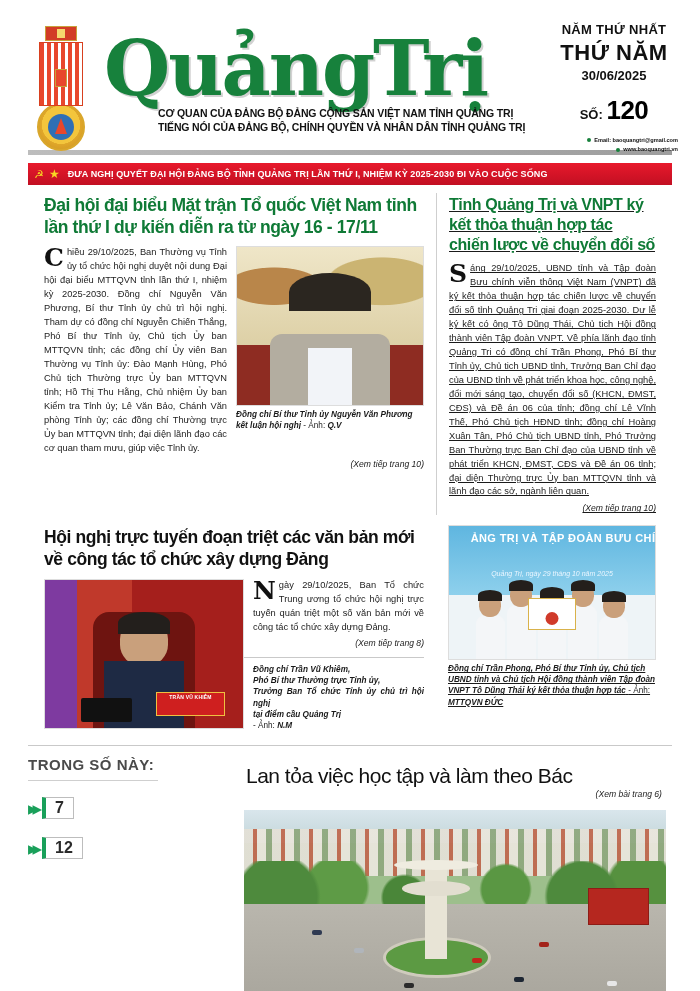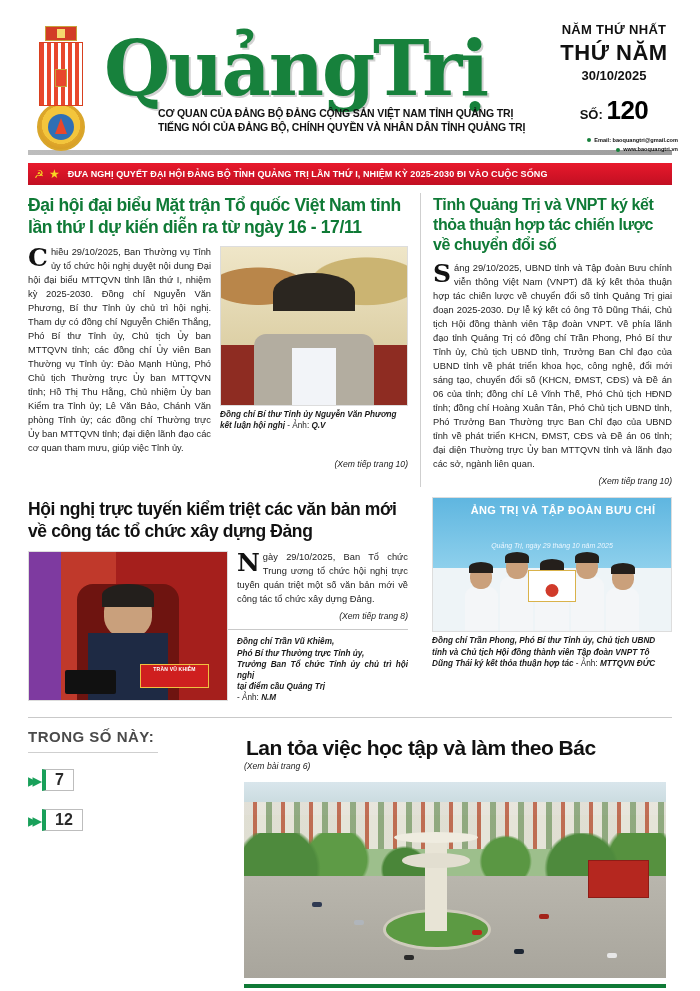--- a/index.html
+++ b/index.html
@@ -42,24 +42,24 @@
 
   
   .redbanner{margin:8px 28px 0 28px;height:22px;background:linear-gradient(180deg,#e8192c,#c20f22);
     display:flex;align-items:center;color:#fff;position:relative;}
   .redbanner .flagicons{display:flex;align-items:center;gap:5px;padding:0 8px 0 6px;}
   .ic-hammer{font-size:11px;color:#f8d623;line-height:1;}
   .ic-star{font-size:12px;color:#f8d623;line-height:1;}
   .redbanner .btext{font-size:9px;font-weight:bold;letter-spacing:0.1px;white-space:nowrap;}
 
   
-  .content{padding:0 28px;margin-top:8px;}
+  .content{padding:0 44px;margin-top:8px;}
   .row{display:flex;gap:12px;}
   .colL{width:380px;flex:0 0 380px;}
-  .colR{flex:1;padding-left:12px;border-left:1px solid #cfcfcf;}
+  .colR{flex:1;padding-left:12px;border-left:1px solid #cfcfcf;text-decoration:underline;}
 
   h2.head{font-family:"Liberation Sans",sans-serif;font-weight:bold;font-size:17.5px;line-height:1.24;
     color:#111;margin:2px 0 8px 0;letter-spacing:-0.4px;}
   h2.head.green{color:#0f7a36;}
   h2.head.sm{font-size:16px;}
 
   .artbody{font-size:9.3px;line-height:1.5;text-align:justify;color:#1c1c1c;}
   .artbody p{margin:0;}
   .dropcap:first-letter{float:left;font-family:"DejaVu Serif",serif;font-size:25px;line-height:0.82;
     font-weight:bold;padding:2px 3px 0 0;color:#111;}
@@ -116,22 +116,22 @@
   .toc-title{font-size:15px;font-weight:bold;color:#4a4a4a;letter-spacing:0.5px;}
   .toc-rule{height:1.5px;background:#cfcfcf;margin:7px 0 16px 0;width:130px;}
   .toc-item{margin-bottom:18px;}
   .toc-num{display:flex;align-items:center;gap:5px;}
   .chev{color:#19a05a;font-size:19px;line-height:1;letter-spacing:-5px;}
   .numbox{border:1.5px solid #bdbdbd;border-left:4px solid #19a05a;padding:1px 9px;font-size:16px;font-weight:bold;color:#2a2a2a;background:#fff;}
   .toc-text{font-size:12.5px;font-weight:bold;line-height:1.4;margin-top:7px;color:#161616;}
 
   .feature{flex:1;position:relative;}
   .feature-inner{position:relative;background:#fff;padding:6px 6px 8px 6px;}
-  .fhead{font-size:21px;font-weight:bold;color:#111;letter-spacing:-0.5px;line-height:1.1;margin:2px 0 2px 2px;}
-  .fsee{text-align:left;font-style:italic;font-size:8.6px;margin:0 4px 11px 0;color:#222;}
+  .fhead{font-size:21px;font-weight:normal;color:#111;letter-spacing:-0.5px;line-height:1.1;margin:2px 0 2px 2px;}
+  .fsee{text-align:right;font-style:italic;font-size:8.6px;margin:0 4px 11px 0;color:#222;}
   .fphoto{height:196px;position:relative;overflow:hidden;background:linear-gradient(180deg,#cfe0e8 0 16%,#9dbf8c 16% 100%);}
   .fphoto .sky{position:absolute;left:0;top:0;width:100%;height:17%;background:linear-gradient(180deg,#d9e6ec,#c2d5d8);}
   .fphoto .town{position:absolute;left:0;top:10%;width:100%;height:24%;
      background:repeating-linear-gradient(90deg,#e3e0d6 0 9px,#c0694f 9px 13px,#e9e6dc 13px 22px,#8fa87e 22px 28px);opacity:.95;}
   .fphoto .trees{position:absolute;left:0;top:26%;width:100%;height:30%;
      background:radial-gradient(circle at 8% 60%,#4e8a3d 0 10%,transparent 11%),
                 radial-gradient(circle at 22% 45%,#5e9b46 0 9%,transparent 10%),
                 radial-gradient(circle at 38% 62%,#4a8639 0 8%,transparent 9%),
                 radial-gradient(circle at 62% 48%,#5a9743 0 9%,transparent 10%),
                 radial-gradient(circle at 80% 60%,#4e8a3d 0 10%,transparent 11%),
@@ -164,21 +164,21 @@
       <div class="wordmark">QuảngTrị</div>
       <div class="slogan">
         <div>CƠ QUAN CỦA ĐẢNG BỘ ĐẢNG CỘNG SẢN VIỆT NAM TỈNH QUẢNG TRỊ</div>
         <div>TIẾNG NÓI CỦA ĐẢNG BỘ, CHÍNH QUYỀN VÀ NHÂN DÂN TỈNH QUẢNG TRỊ</div>
       </div>
     </div>
 
     <div class="mastright">
       <div class="yearline">NĂM THỨ NHẤT</div>
       <div class="weekday">THỨ NĂM</div>
-      <div class="datetext">30/10/2025</div>
+      <div class="datetext">30/06/2025</div>
       <div class="issueline">
         <span>SỐ:</span>
         <b>120</b>
       </div>
       <div class="contacts">
         <div><span class="dot"></span><span>Email: baoquangtri@gmail.com</span></div>
         <div><span class="dot"></span><span>www.baoquangtri.vn</span></div>
       </div>
     </div>
   </div>
@@ -224,21 +224,21 @@
         <div class="artbody">
           <p class="dropcap">Sáng 29/10/2025, UBND tỉnh và Tập đoàn Bưu chính viễn thông Việt Nam (VNPT) đã ký kết thỏa thuận hợp tác chiến lược về chuyển đổi số tỉnh Quảng Trị giai đoạn 2025-2030. Dự lễ ký kết có ông Tô Dũng Thái, Chủ tịch Hội đồng thành viên Tập đoàn VNPT. Về phía lãnh đạo tỉnh Quảng Trị có đồng chí Trần Phong, Phó Bí thư Tỉnh ủy, Chủ tịch UBND tỉnh, Trưởng Ban Chỉ đạo của UBND tỉnh về phát triển khoa học, công nghệ, đổi mới sáng tạo, chuyển đổi số (KHCN, ĐMST, CĐS) và Đề án 06 của tỉnh; đồng chí Lê Vĩnh Thế, Phó Chủ tịch HĐND tỉnh; đồng chí Hoàng Xuân Tân, Phó Chủ tịch UBND tỉnh, Phó Trưởng Ban Thường trực Ban Chỉ đạo của UBND tỉnh về phát triển KHCN, ĐMST, CĐS và Đề án 06 tỉnh; đại diện Thường trực Ủy ban MTTQVN tỉnh và lãnh đạo các sở, ngành liên quan.</p>
           <div class="seemore">(Xem tiếp trang 10)</div>
         </div>
       </div>
     </div>
 
     <div class="row" style="margin-top:10px;">
 
       <div class="colL">
-        <h2 class="head">Hội nghị trực tuyến kiểm triệt các văn bản mới về công tác tổ chức xây dựng Đảng</h2>
+        <h2 class="head">Hội nghị trực tuyến đoạn triệt các văn bản mới về công tác tổ chức xây dựng Đảng</h2>
         <div class="flow">
           <div class="figL">
             <div class="photo ph-khiem">
               <div class="bg"></div>
                 <div class="chair"></div>
                 <div class="face"></div>
               <div class="hair"></div>
                 <div class="suit"></div>
                 <div class="laptop"></div>
               <div class="plate">TRẦN VŨ KHIÊM</div>

